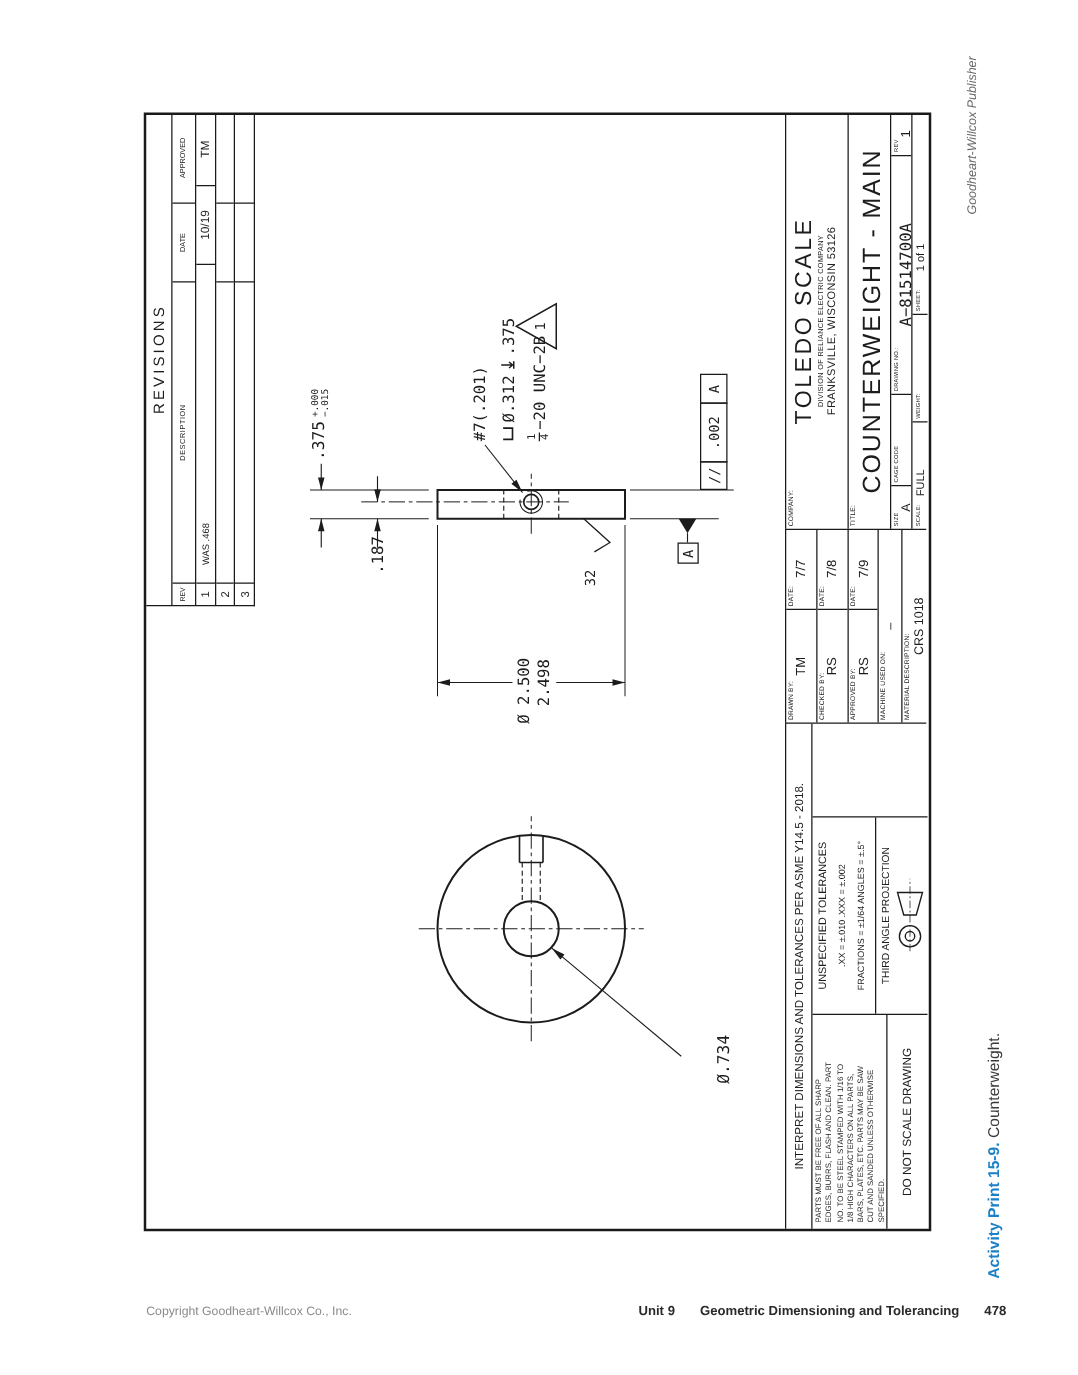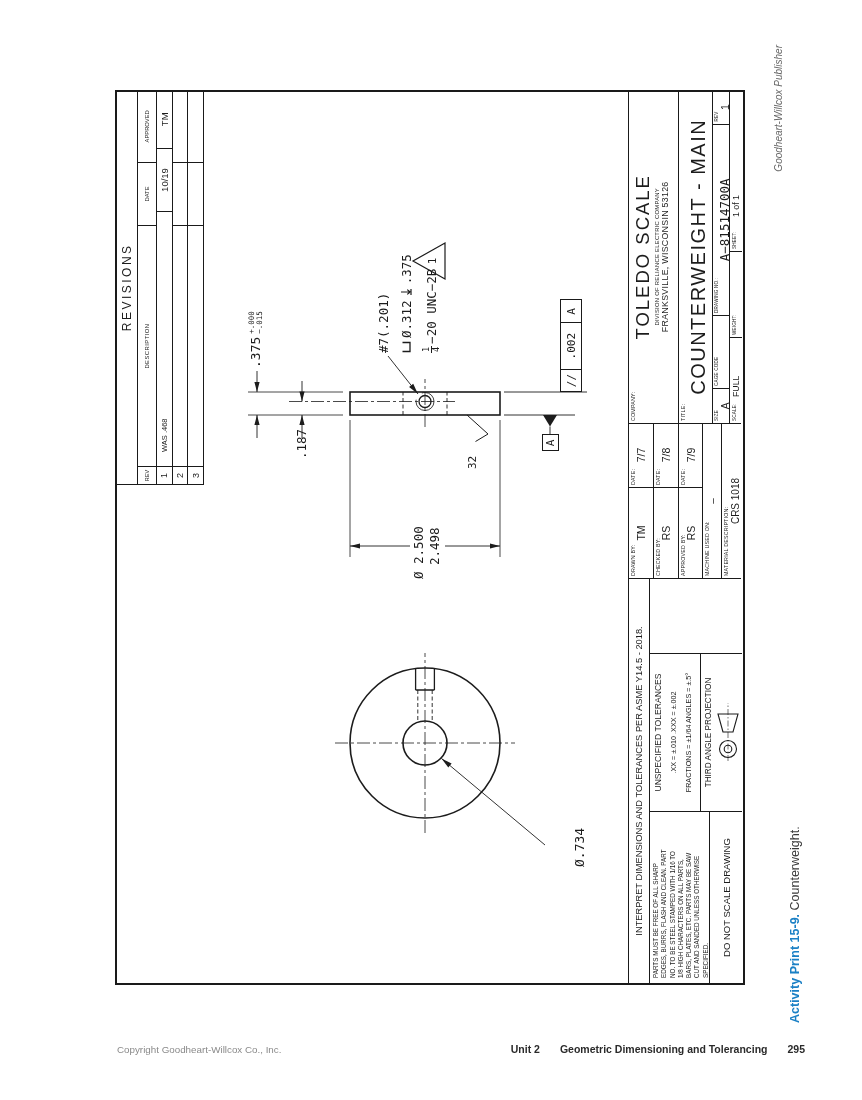--- a/index.html
+++ b/index.html
@@ -291,18 +291,18 @@
 
     <div class="abs" style="left:2px;top:673px;font-size:12.5px;white-space:nowrap;">
       <span style="font-weight:bold;color:#1b80c5;">Activity Print 15-9.</span>
       <span style="color:#3a3a3a;">Counterweight.</span>
     </div>
     <div class="abs" style="right:20px;top:658px;font-size:10px;font-style:italic;color:#666;white-space:nowrap;">Goodheart-Willcox Publisher</div>
   </div>
 
   <div class="abs" style="left:117px;top:1044px;font-size:9.8px;color:#8a8a8a;">Copyright Goodheart-Willcox Co., Inc.</div>
   <div class="abs" style="right:57px;top:1043px;display:flex;gap:20px;font-size:10.5px;font-weight:bold;color:#2a2a2a;">
-    <span>Unit 2</span>
+    <span>Unit 9</span>
     <span>Geometric Dimensioning and Tolerancing</span>
-    <span>295</span>
+    <span>478</span>
   </div>
 
 </div>
 
 </body></html>

